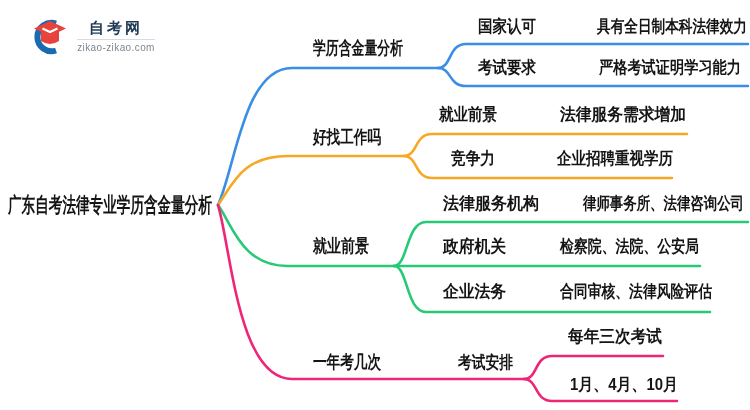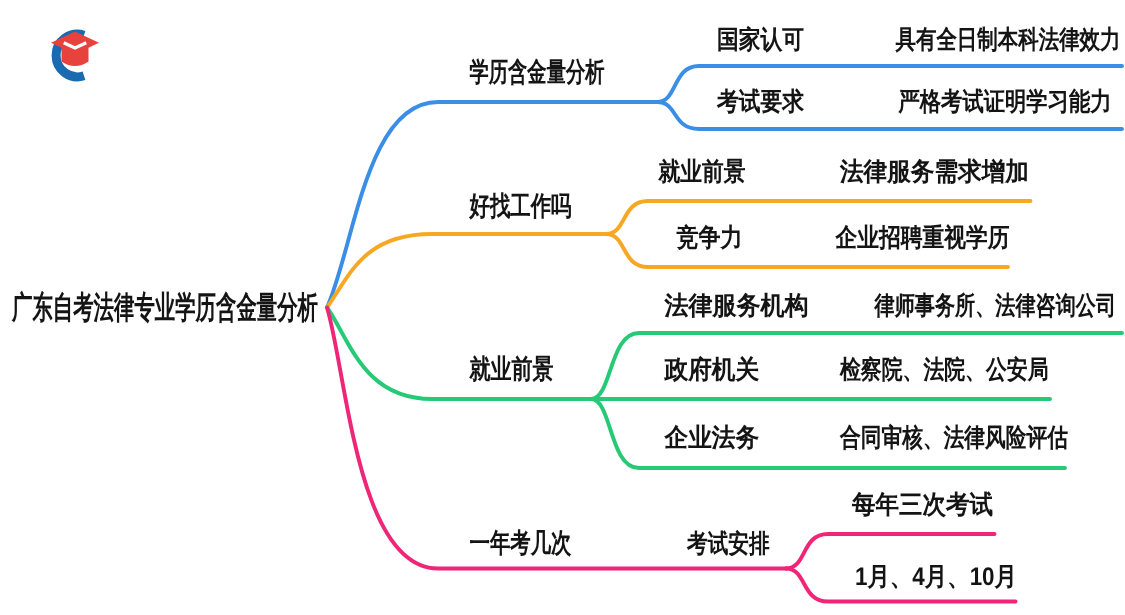--- a/index.html
+++ b/index.html
@@ -25,20 +25,25 @@
 
 <div class="stage">
 
   <div class="logo">
     <svg class="logo-icon" viewBox="0 0 40 40">
       <path d="M 27 7.5 A 14.2 14.2 0 1 0 27 34.5" stroke="#1a6ab0" stroke-width="6" fill="none"></path>
       <path d="M 21 5 L 37 12.5 L 21 20 L 5 12.5 Z" fill="#e8423d"></path>
       <path d="M 12 15 L 12 25 Q 21 31 30 25 L 30 15 L 21 19.5 Z" fill="#e8423d"></path>
       <path d="M 13.5 12.5 L 21 16 L 28.5 12.5" stroke="#ffffff" stroke-width="2.2" fill="none"></path>
     </svg>
+    <div class="logo-text">
+      <div class="logo-title">自考网</div>
+      <div class="logo-divider"></div>
+      <div class="logo-domain">zikao-zikao.com</div>
+    </div>
   </div>
 
   <svg class="map" viewBox="0 0 750 410">
 
     <path d="M 218 205 C 236 165 244 68 292 68 L 438 68" stroke="#3a8ee5"></path>
     <path d="M 438 68 C 452 68 448 44 466 44 L 748 44" stroke="#3a8ee5"></path>
     <path d="M 438 68 C 452 68 448 86 466 86 L 748 86" stroke="#3a8ee5"></path>
 
     <path d="M 218 205 C 233 184 242 156 288 156 L 404 156" stroke="#f7a823"></path>
     <path d="M 404 156 C 418 156 414 134 432 134 L 687 134" stroke="#f7a823"></path>

